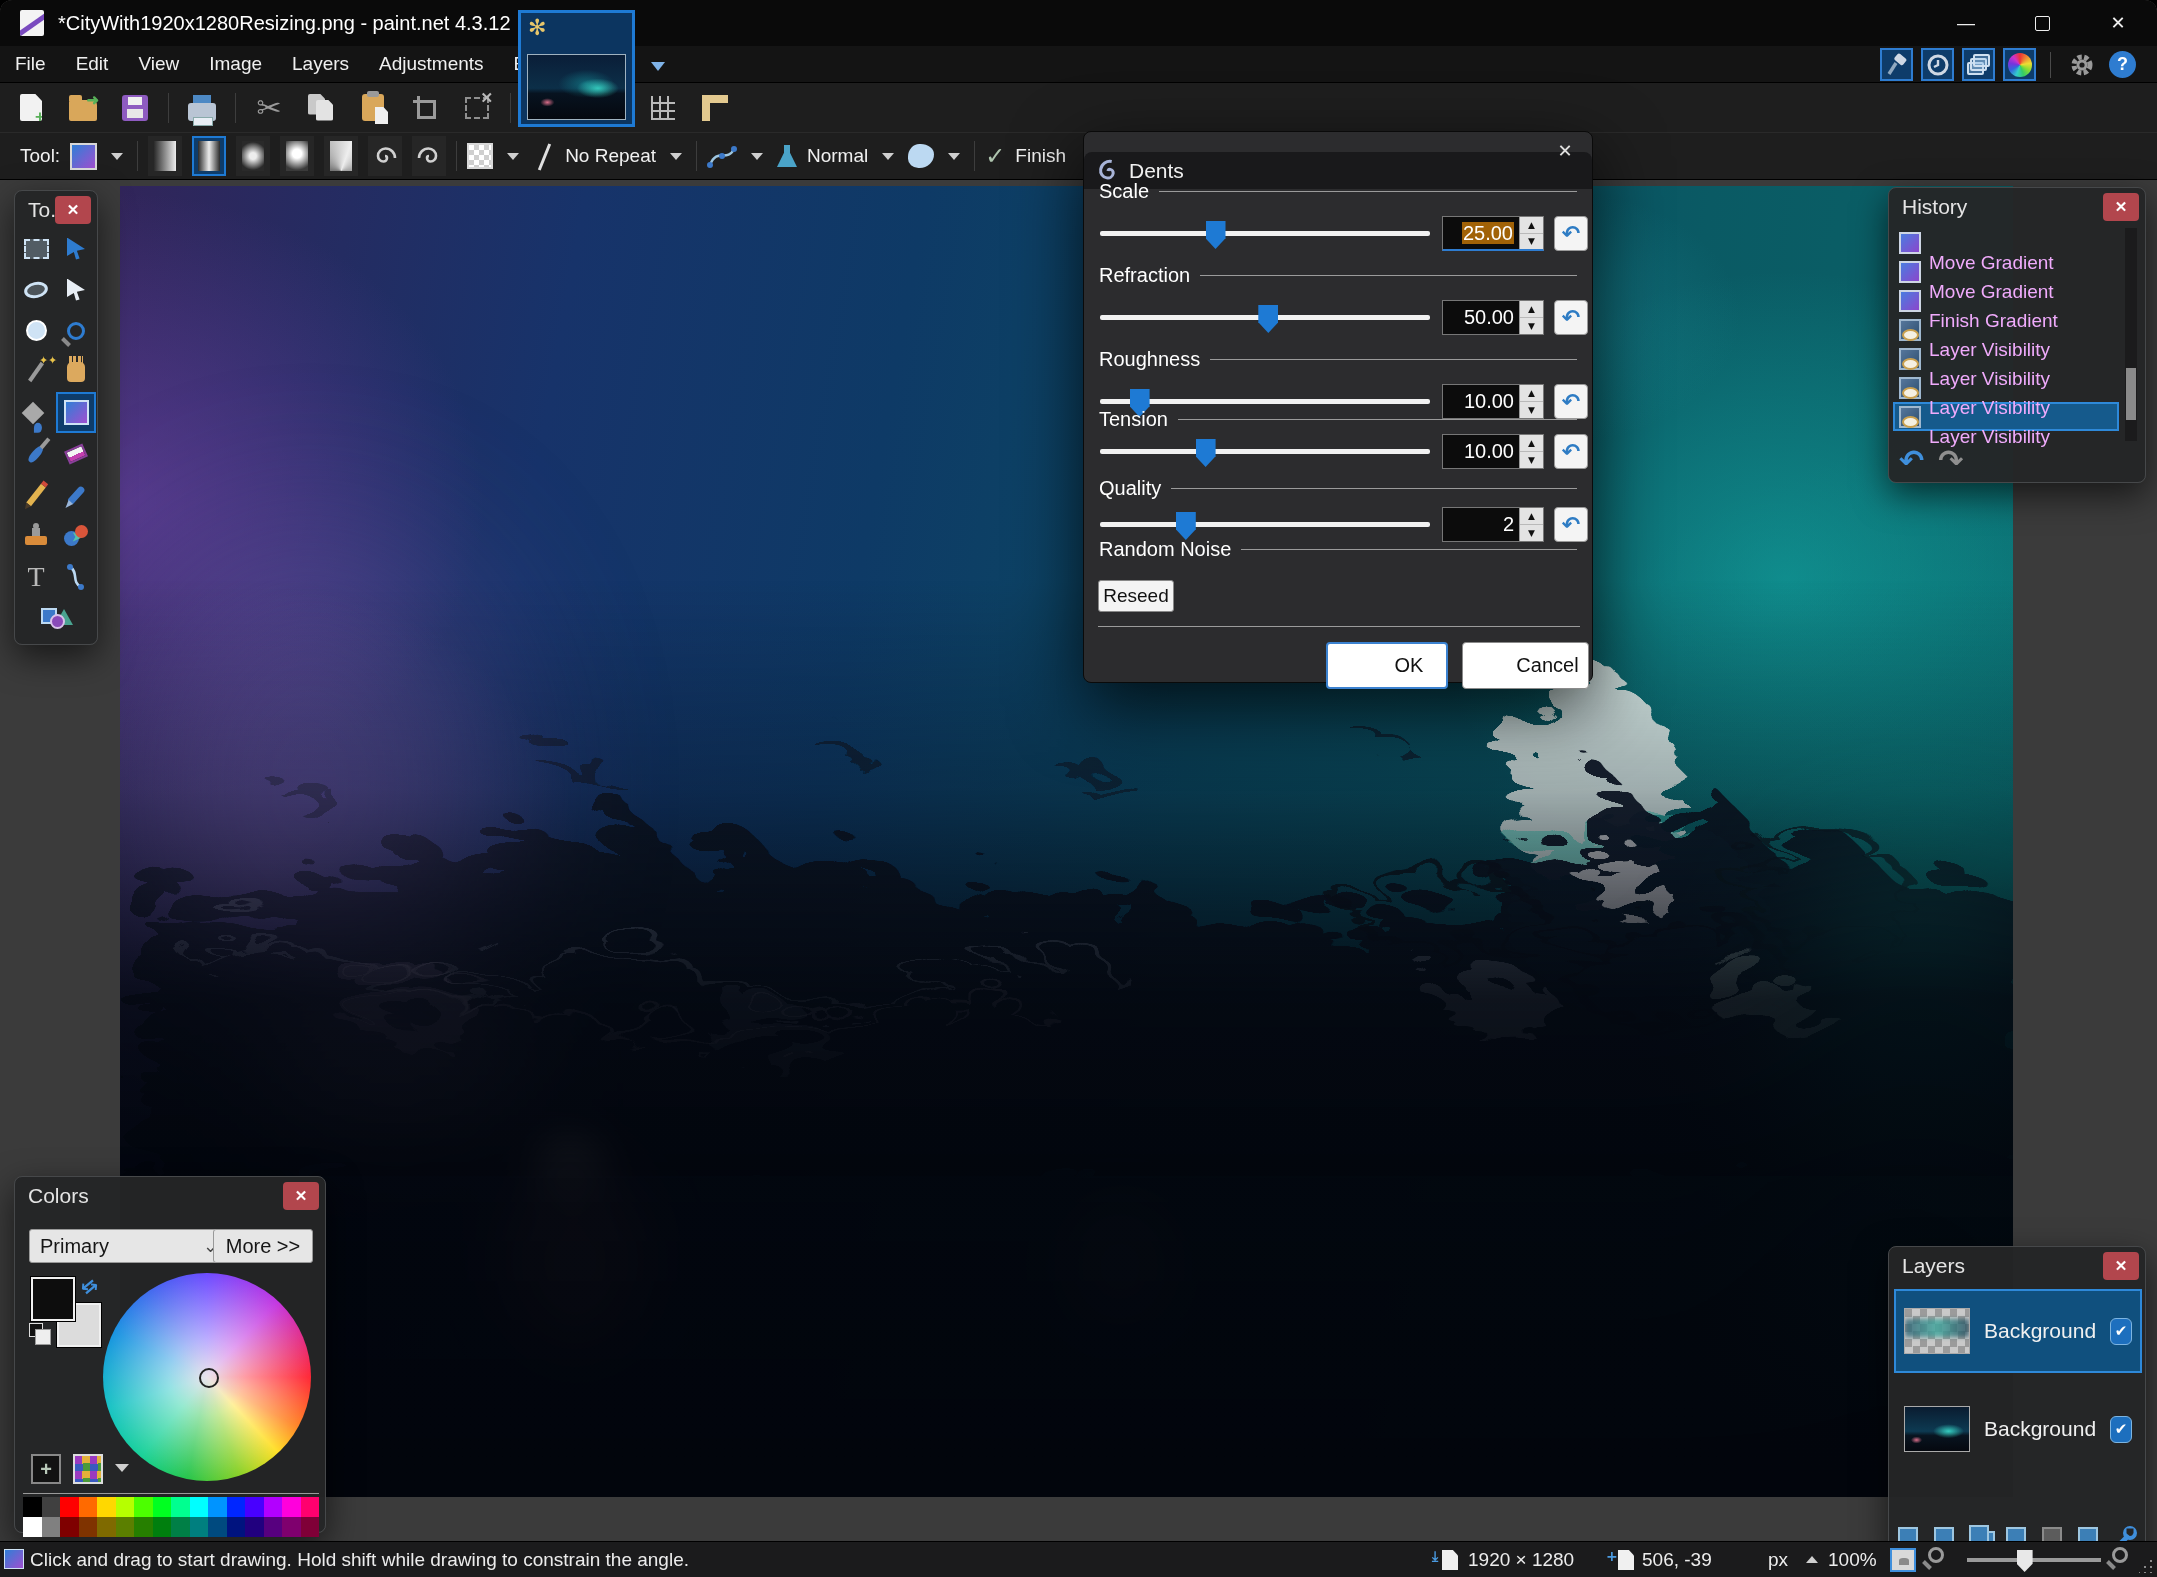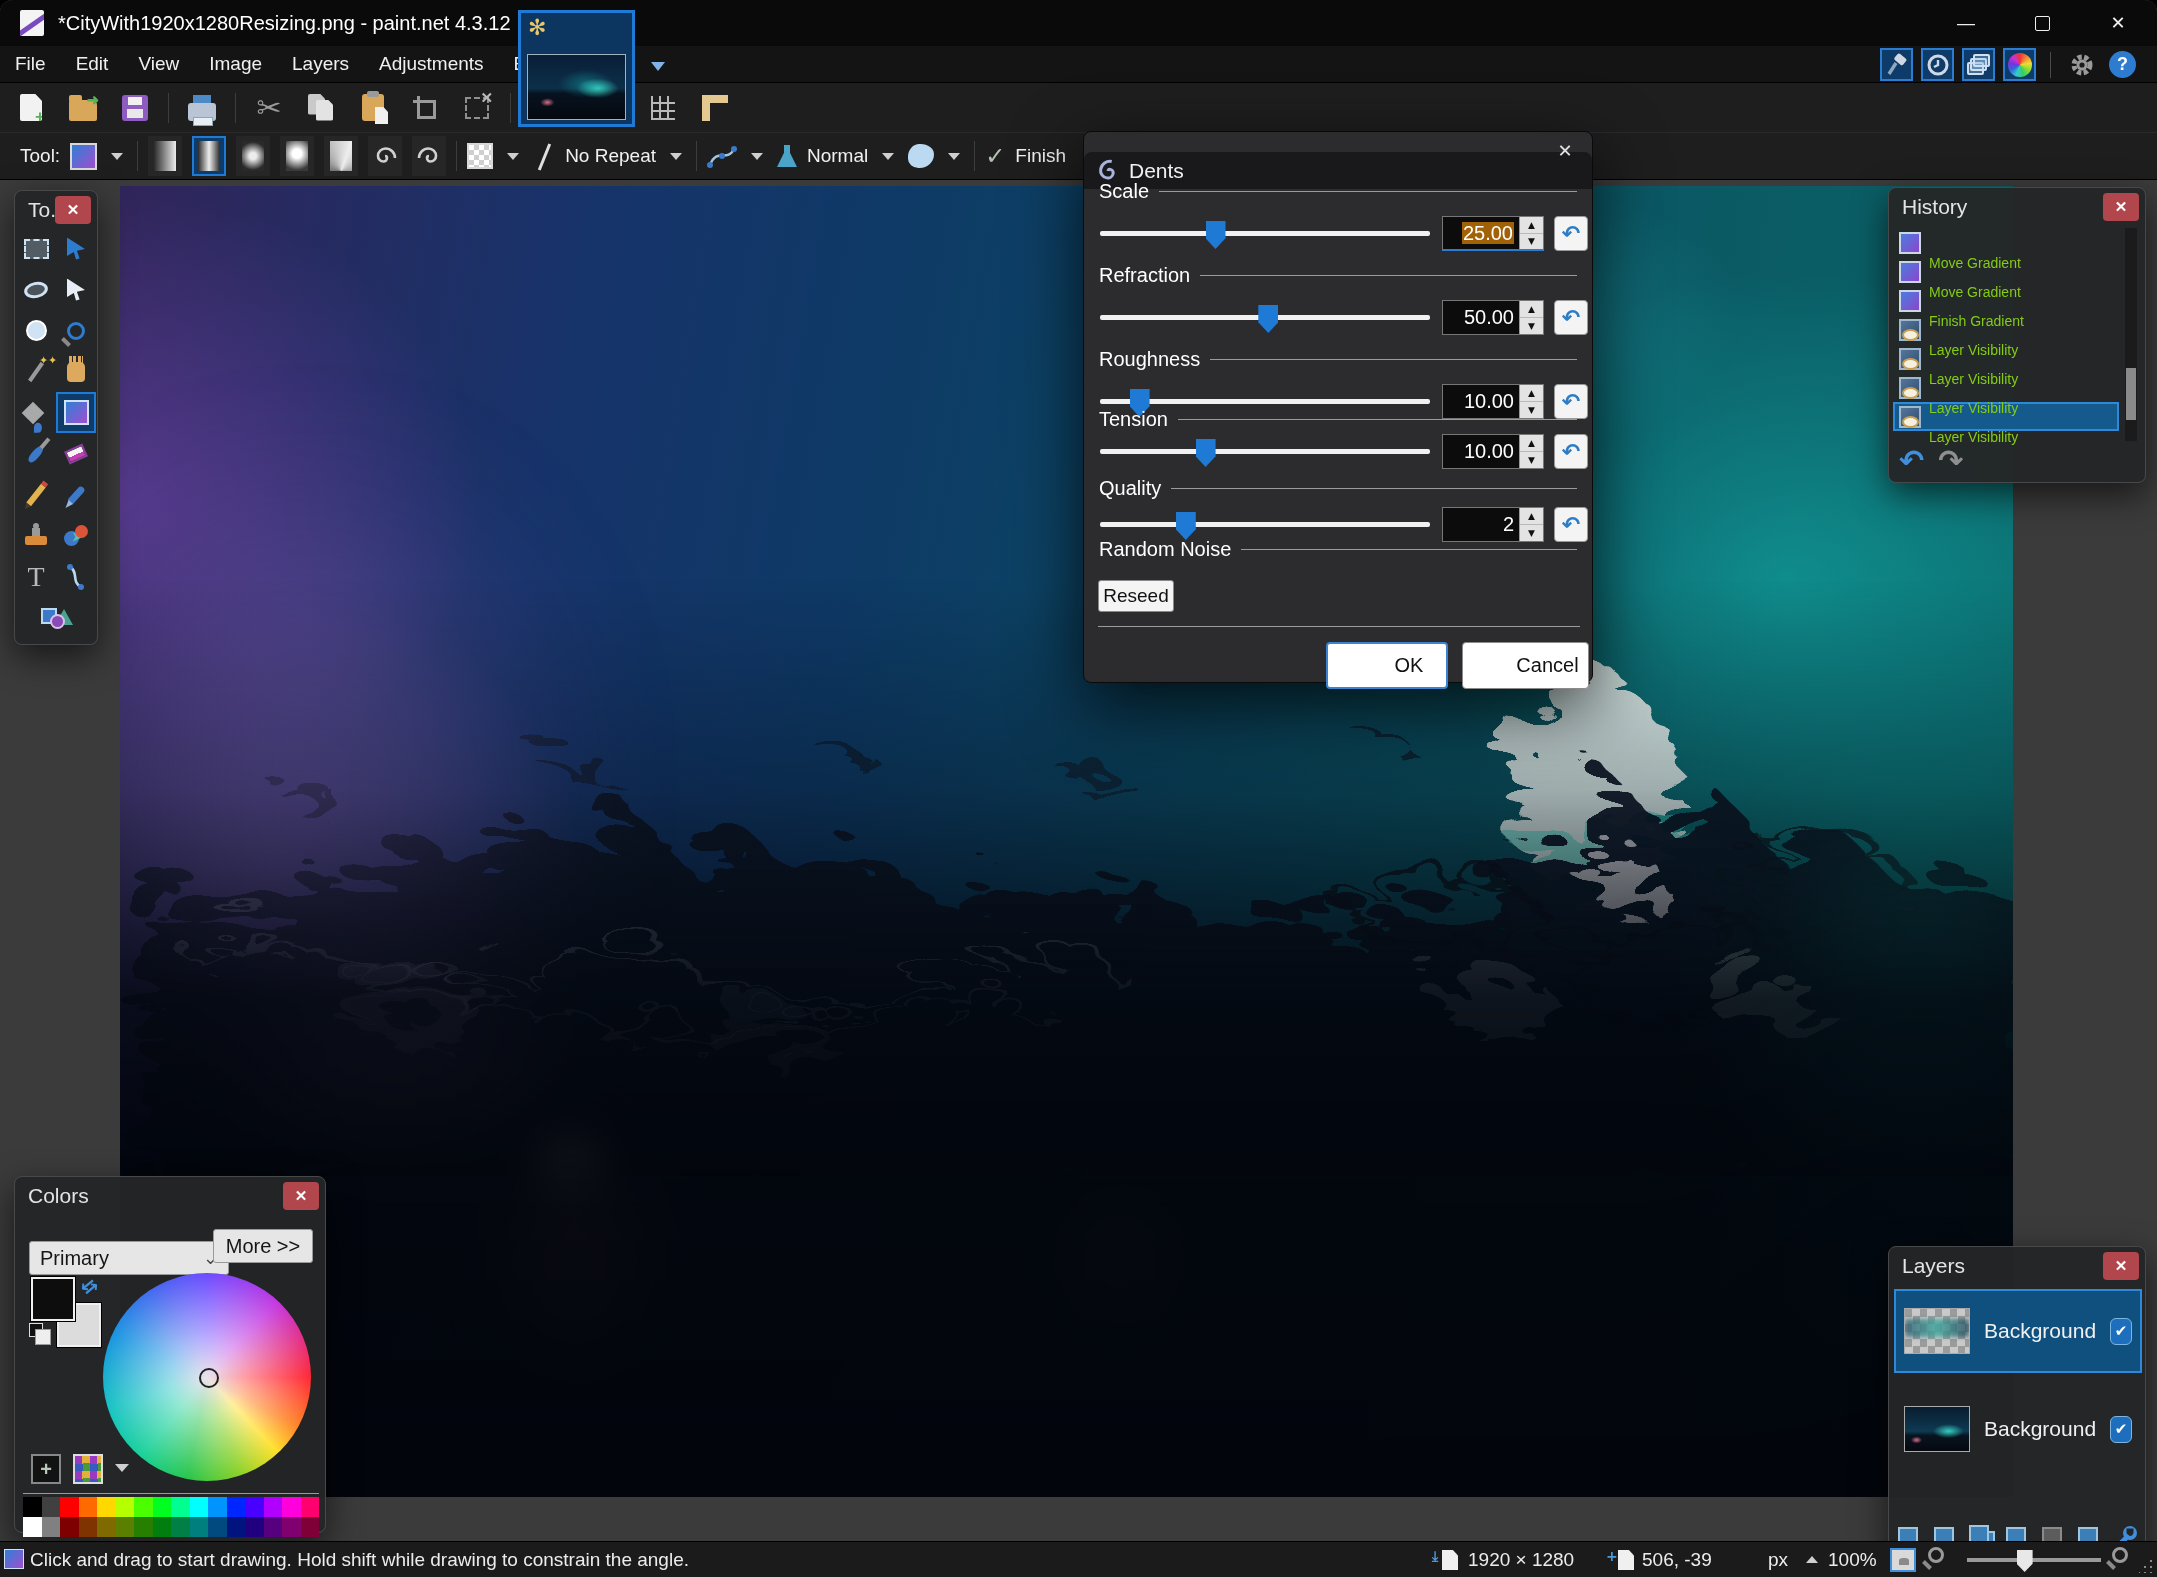--- a/index.html
+++ b/index.html
@@ -149,27 +149,27 @@
   .shapes-ic .s3 { position:absolute; right:-2px; top:3px; width:0; height:0; border-left:9px solid transparent; border-right:9px solid transparent; border-bottom:16px solid #4aa390; }
   
   #historywin { left:1888px; top:187px; width:258px; height:296px; }
   .hlist { position:absolute; left:4px; top:40px; right:26px; }
   .hrow { height:29px; display:flex; align-items:center; gap:8px; padding-left:4px; border:2px solid transparent; }
   .hrow.sel { background:#155a8c; border-color:#2e89d9; }
   .hicon { width:22px; height:22px; flex:none; }
   .h-grad { background:linear-gradient(135deg,#4a7de0,#8b46cc); border:2px solid #cdd6e4; }
   .h-eye { background:linear-gradient(135deg,#55769b,#2e4f70); border:2px solid #9fb8cf; position:relative; }
   .h-eye::after { content:""; position:absolute; left:1px; bottom:-2px; width:13px; height:8px; background:#f5f0e2; border:2px solid #caa04e; border-radius:50%; }
-  .hlabel { font-size:14px; color:#84cc16; white-space:nowrap;margin-top:40px; }
+  .hlabel { font-size:19px; color:#f0abfc; white-space:nowrap;margin-top:40px; }
   .hscroll { position:absolute; right:8px; top:40px; width:12px; height:213px; background:#1b1b1c; }
   .hthumb { position:absolute; left:1px; width:10px; height:52px; background:#8a8a8a; }
   .hbtns { position:absolute; left:10px; bottom:6px; display:flex; gap:14px; font-family:"DejaVu Sans",sans-serif; font-size:30px; font-weight:bold; line-height:1; }
   
   #colorswin { left:14px; top:1176px; width:312px; height:357px; }
-  .csel { position:absolute; left:14px; top:64px; width:200px; height:34px; background:#e6e6e6; color:#161616; border:1px solid #999; border-radius:3px; display:flex; align-items:center; padding:0 10px; font-size:20px; }
+  .csel { position:absolute; left:14px; top:52px; width:200px; height:34px; background:#e6e6e6; color:#161616; border:1px solid #999; border-radius:3px; display:flex; align-items:center; padding:0 10px; font-size:20px; }
   .csel::after { content:"⌄"; margin-left:auto; color:#444; font-size:18px; }
   .morebtn { position:absolute; left:198px; top:52px; width:100px; height:34px; background:#e6e6e6; color:#161616; border:1px solid #999; border-radius:3px; display:flex; align-items:center; justify-content:center; font-size:20px; }
   .swA { position:absolute; left:16px; top:100px; width:44px; height:44px; background:#0d0d0d; border:2px solid #f0f0f0; outline:1px solid #000; z-index:2; }
   .swB { position:absolute; left:42px; top:126px; width:44px; height:44px; background:#dcdcdc; border:2px solid #f0f0f0; outline:1px solid #000; }
   .swapArr { position:absolute; left:66px; top:98px; color:#3f8fdc; font-size:19px; font-weight:bold; transform:rotate(-40deg); font-family:"DejaVu Sans",sans-serif; }
   .miniChips { position:absolute; left:14px; top:146px; width:14px; height:14px; background:#111; border:1px solid #ddd; z-index:3; }
   .miniChips::after { content:""; position:absolute; left:5px; top:5px; width:14px; height:14px; background:#eee; border:1px solid #999; z-index:-1; }
   .wheel { position:absolute; left:88px; top:96px; width:208px; height:208px; border-radius:50%;
      background:
       radial-gradient(circle, #e9e3ec 0%, rgba(255,255,255,.55) 26%, rgba(255,255,255,0) 72%),

